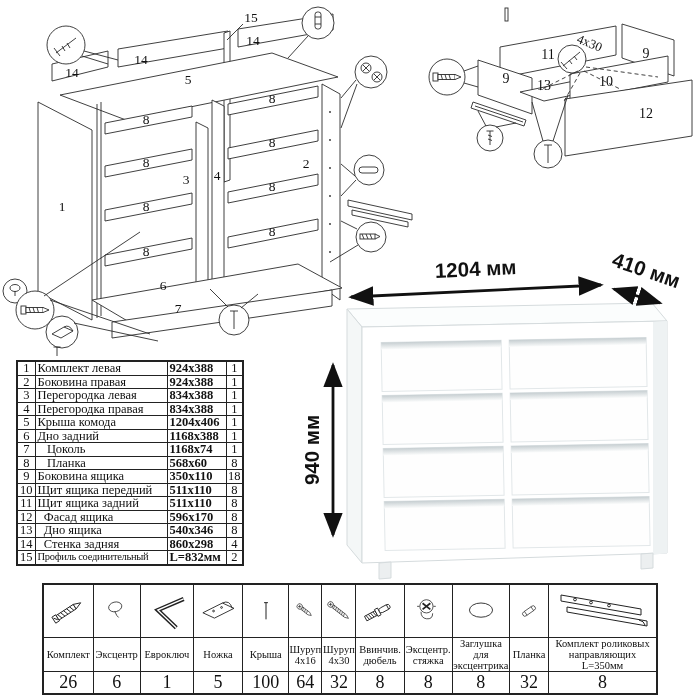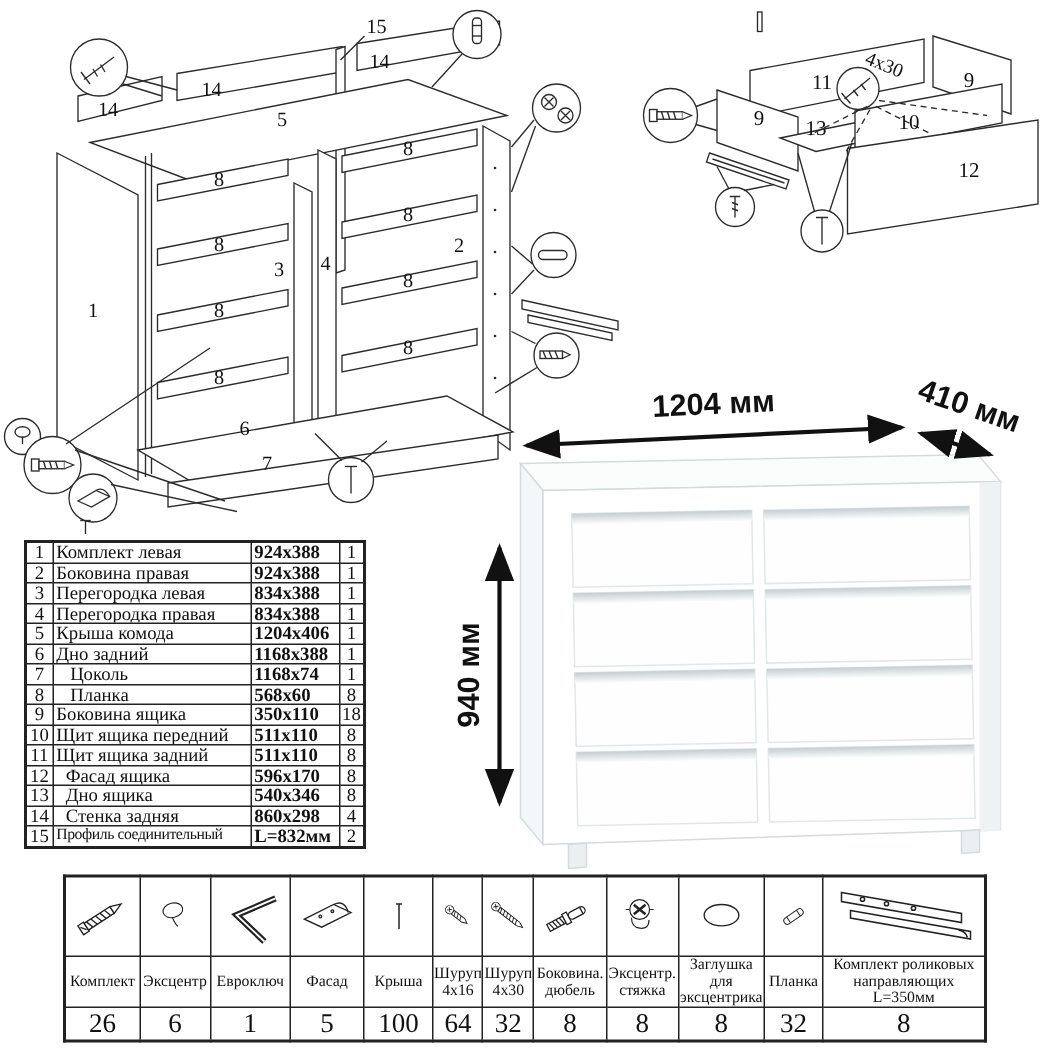--- a/index.html
+++ b/index.html
@@ -546,27 +546,27 @@
           <circle cx="56" cy="16.5" r="1.4"></circle>
           <polygon points="14,18 94,32 94,37 14,23" fill="#fff"></polygon>
           <path d="M86,31 q5,1 6,5"></path>
         </svg>
       </td>
     </tr>
     <tr class="hw-names">
       <td>Комплект</td>
       <td>Эксцентр</td>
       <td>Евроключ</td>
-      <td>Фасад</td>
+      <td>Ножка</td>
       <td>Крыша</td>
       <td>Шуруп
 4x16</td>
       <td>Шуруп
 4x30</td>
-      <td>Боковина.
+      <td>Ввинчив.
 дюбель</td>
       <td>Эксцентр.
 стяжка</td>
       <td>Заглушка для
 эксцентрика</td>
       <td>Планка</td>
       <td>Комплект роликовых
 направляющих L=350мм</td>
     </tr>
     <tr class="hw-qty">

